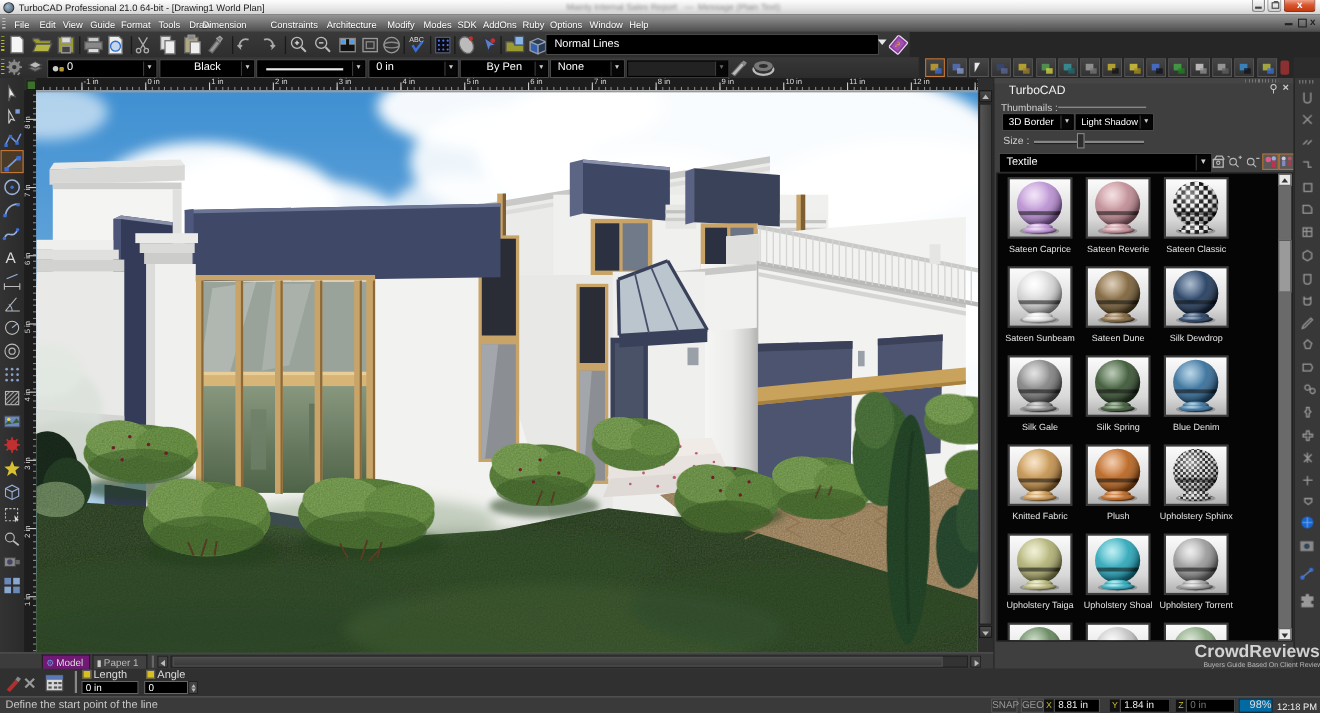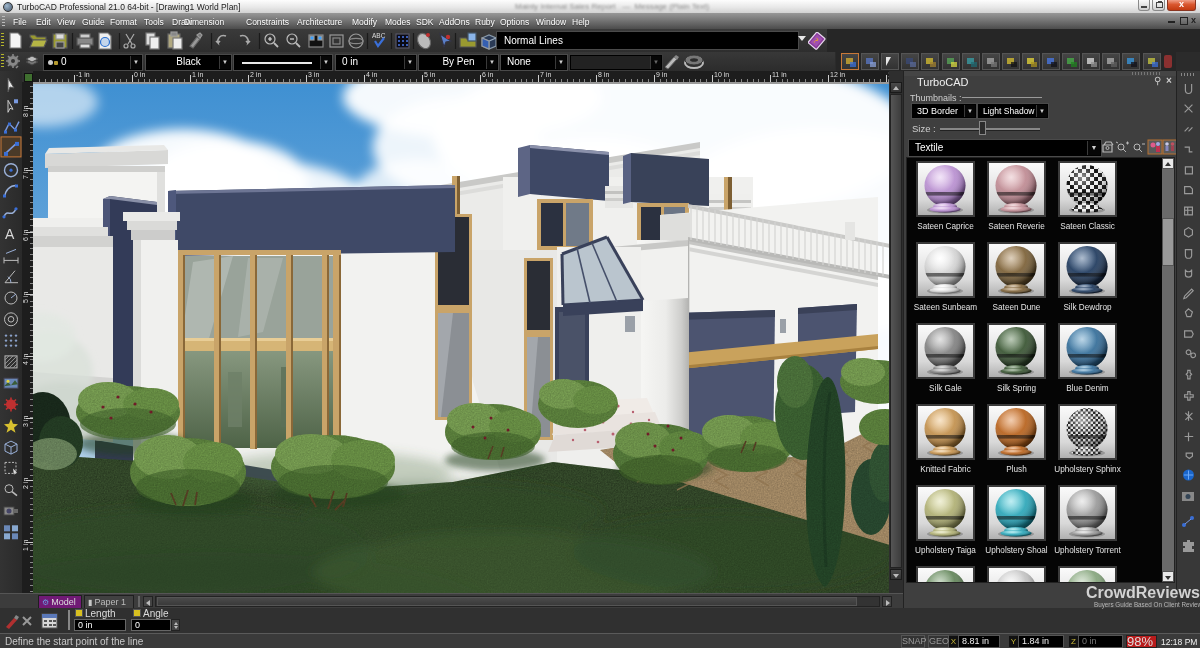--- a/index.html
+++ b/index.html
@@ -1665,20 +1665,20 @@
 <div class="abs" style="left:0;top:633px;width:1200px;height:15px;background:#3a3a3a;border-top:1px solid #5a5a5a;box-sizing:border-box">
   <div class="abs" style="left:5px;top:2px;color:#c8c8c8;font-size:10px">Define the start point of the line</div>
   <div class="abs" style="left:901px;top:1px;width:24px;height:13px;background:#333;border:1px solid #555;box-sizing:border-box;color:#999;font-size:9px;text-align:left;line-height:11px">SNAP</div>
   <div class="abs" style="left:928px;top:1px;width:21px;height:13px;background:#333;border:1px solid #555;box-sizing:border-box;color:#999;font-size:9px;text-align:center;line-height:11px">GEO</div>
   <div class="abs" style="left:949px;top:2px;width:9px;height:11px;background:#111;color:#c8b838;font-size:8px;line-height:11px;text-align:center">Χ</div>
   <div class="abs" style="left:958px;top:1px;width:42px;height:13px;background:#000;border:1px solid #555;box-sizing:border-box;color:#eee;font-size:9px;line-height:11px;padding-left:3px">8.81 in</div>
   <div class="abs" style="left:1009px;top:2px;width:9px;height:11px;background:#111;color:#c8b838;font-size:8px;line-height:11px;text-align:center">Υ</div>
   <div class="abs" style="left:1018px;top:1px;width:46px;height:13px;background:#000;border:1px solid #555;box-sizing:border-box;color:#eee;font-size:9px;line-height:11px;padding-left:3px">1.84 in</div>
   <div class="abs" style="left:1069px;top:2px;width:9px;height:11px;background:#111;color:#c8b838;font-size:8px;line-height:11px;text-align:center">Z</div>
   <div class="abs" style="left:1078px;top:1px;width:45px;height:13px;background:#000;border:1px solid #555;box-sizing:border-box;color:#777;font-size:9px;line-height:11px;padding-left:3px">0 in</div>
-  <div class="abs" style="left:1126px;top:1px;width:31px;height:13px;background:#b91c1c;border:1px solid #222;box-sizing:border-box;color:#ddd;font-size:13px;text-align:left;line-height:11px">98%</div>
+  <div class="abs" style="left:1126px;top:1px;width:31px;height:13px;background:#0369a1;border:1px solid #222;box-sizing:border-box;color:#ddd;font-size:10px;text-align:right;line-height:11px">98%</div>
   <div class="abs" style="left:1161px;top:3px;color:#f0f0f0;font-size:8.5px">12:18 PM</div>
 </div>
 
 <div class="abs" style="left:0;top:0;width:1200px;height:648px;pointer-events:none;z-index:50">
   <div class="abs" style="left:1086px;top:584px;font-size:16px;letter-spacing:-.2px;font-weight:bold;color:rgba(218,218,218,.95);letter-spacing:0;font-family:'Liberation Sans',sans-serif">CrowdReviews</div>
   <div class="abs" style="left:1094px;top:601px;font-size:6.3px;color:rgba(195,195,195,.9);white-space:nowrap">Buyers Guide Based On Client Reviews</div>
 </div>
 
 </body></html>

